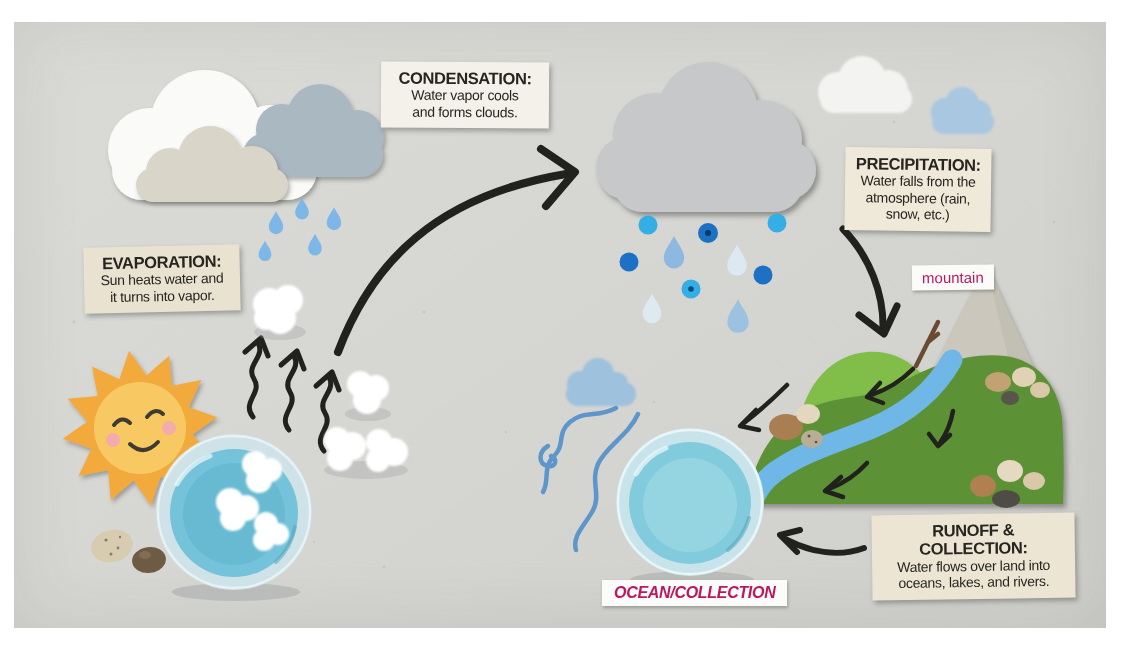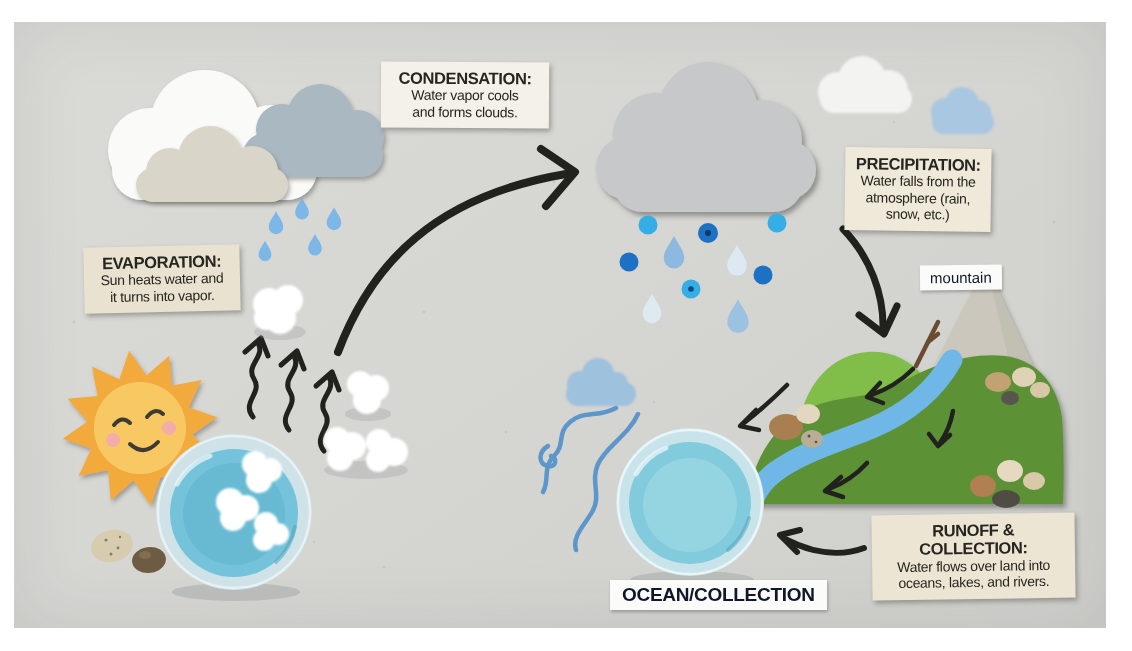--- a/index.html
+++ b/index.html
@@ -11,25 +11,25 @@
   svg.scene{position:absolute;left:0;top:0;width:1092px;height:606px;}
   .card{position:absolute;background:#ece5d4;box-shadow:2px 3px 5px rgba(40,40,33,.35);
         text-align:center;padding:7px 5px 8px;box-sizing:border-box;color:#26251f;}
   .card-title{font-weight:700;font-size:16.5px;line-height:1.12;letter-spacing:-.4px;}
   .card-line{font-weight:400;font-size:14px;line-height:1.17;letter-spacing:-.3px;}
   #card-evaporation{left:70px;top:224px;width:156px;transform:rotate(-1.2deg);background:#e9e2d1;}
   #card-condensation{left:367px;top:40px;width:168px;transform:rotate(.3deg);background:#f3f1e9;}
   #card-precipitation{left:831px;top:126px;width:146px;transform:rotate(.8deg);background:#efe9da;}
   #card-runoff{left:858px;top:492px;width:203px;transform:rotate(-.8deg);}
   .tag{position:absolute;background:#fbfbf9;box-shadow:1px 2px 3px rgba(40,40,33,.3);
-       color:#0f172a;box-sizing:border-box;white-space:nowrap;margin-left:8px;}
+       color:#be185d;box-sizing:border-box;white-space:nowrap;}
   #tag-mountain{left:898px;top:243px;padding:4px 10px;font-size:15px;font-weight:400;
                 transform:rotate(-.6deg);}
-  #tag-ocean{left:588px;top:558px;padding:4px 12px;font-size:19px;font-weight:700;
-             letter-spacing:-.3px;}
+  #tag-ocean{left:588px;top:558px;padding:4px 12px;font-size:16px;font-weight:700;
+             letter-spacing:-.3px;font-style:italic;}
 </style>
 </head>
 <body>
 
 <div class="stage">
  <div class="photo">
 
   <svg class="scene" viewBox="0 0 1092 606">
     <defs>
       <filter id="ds" x="-30%" y="-30%" width="160%" height="160%">

